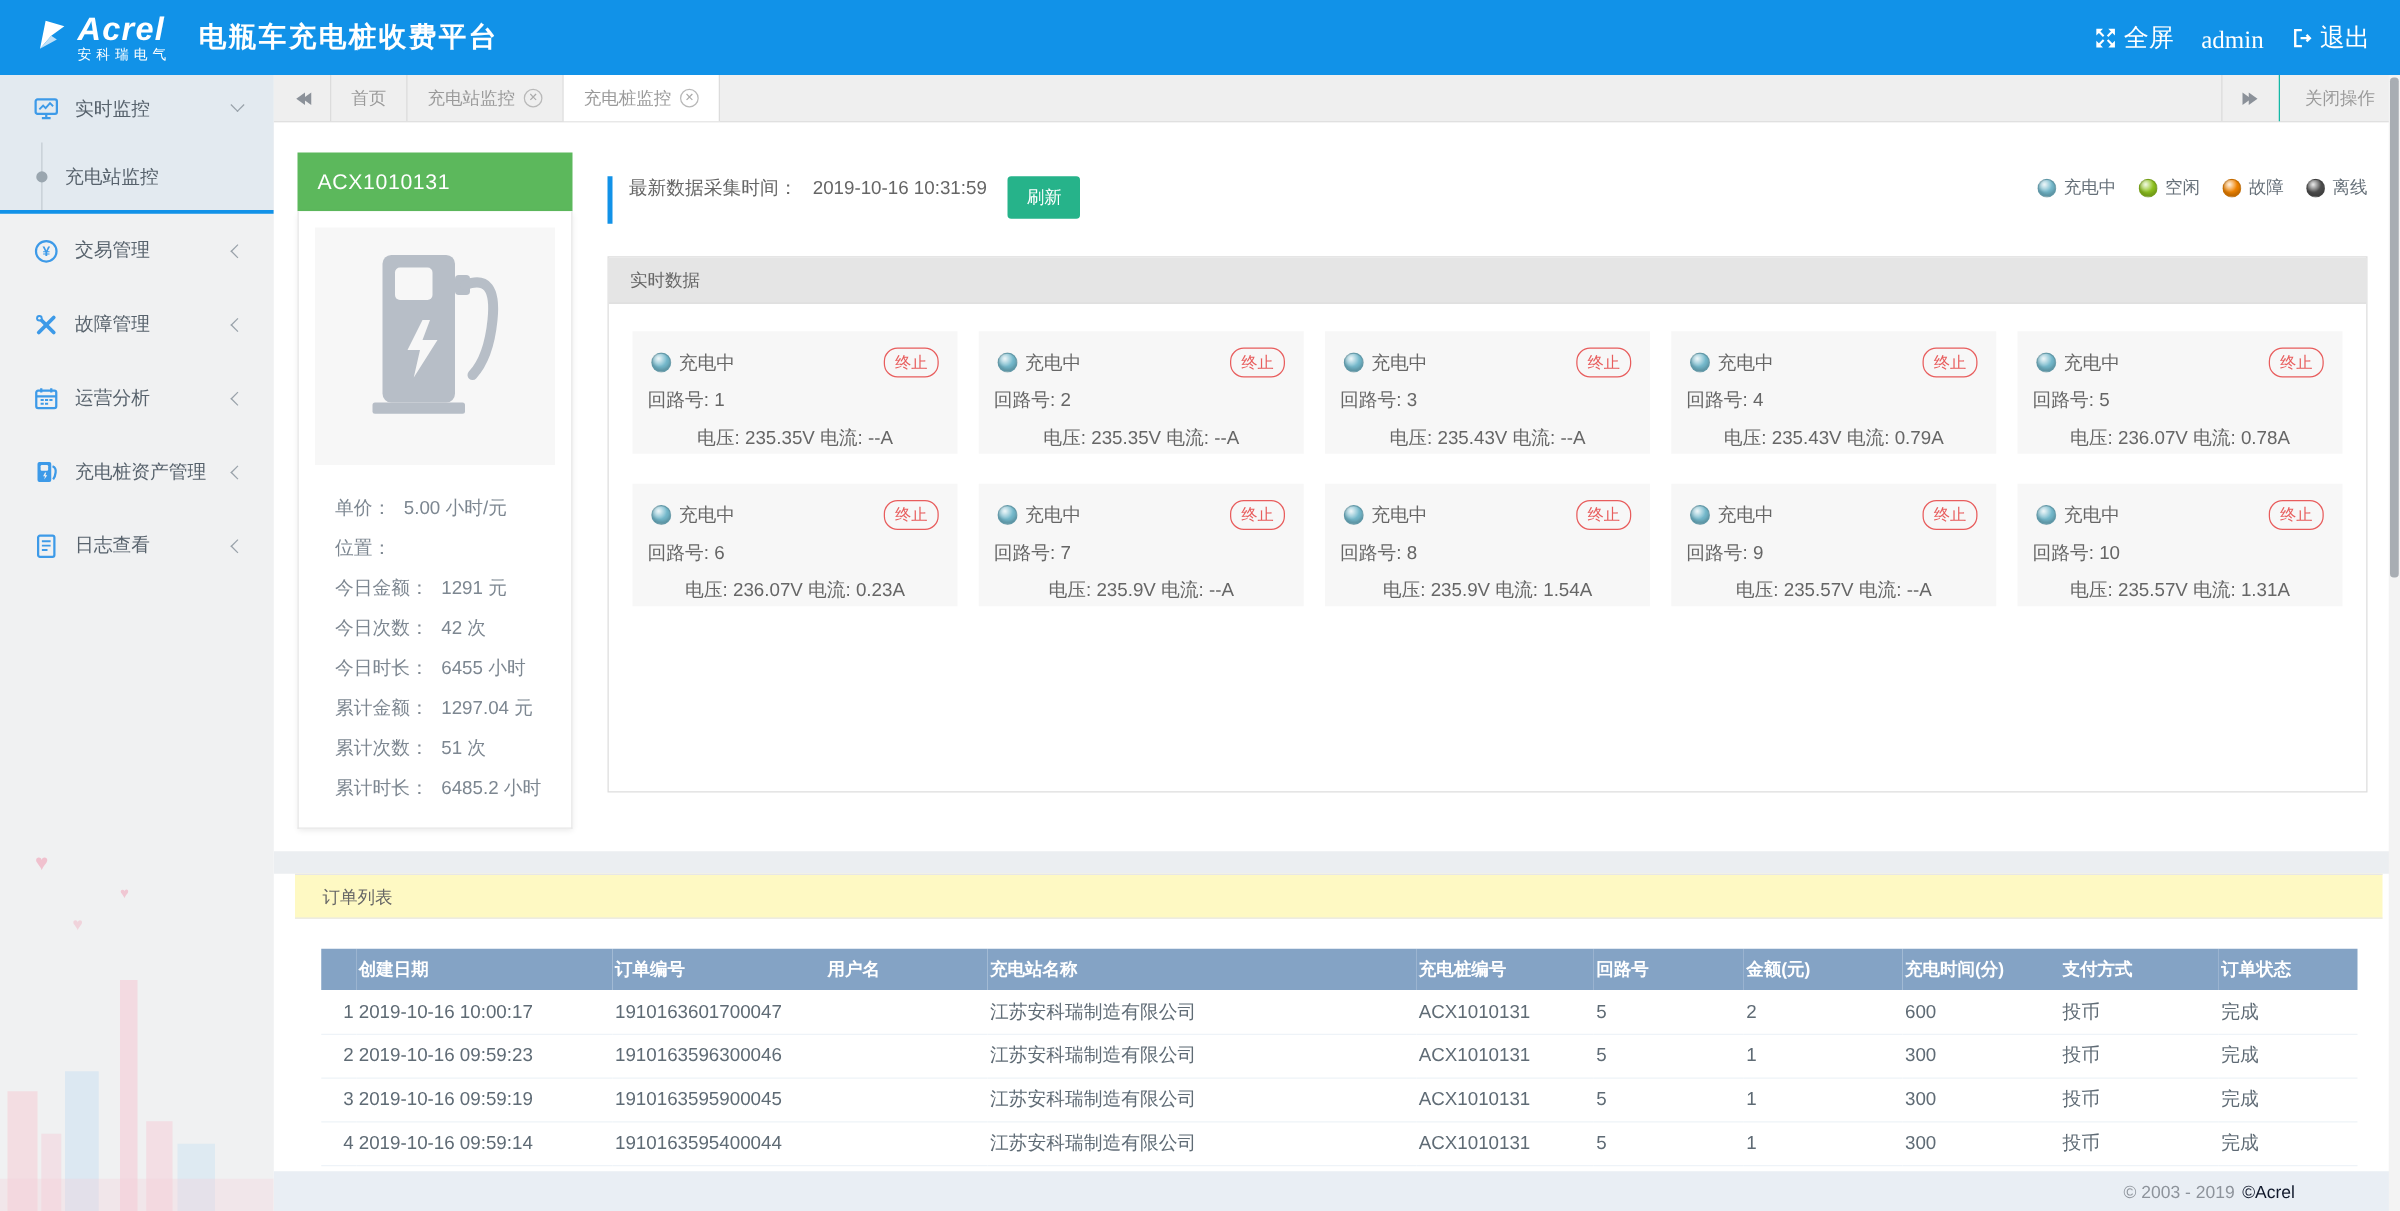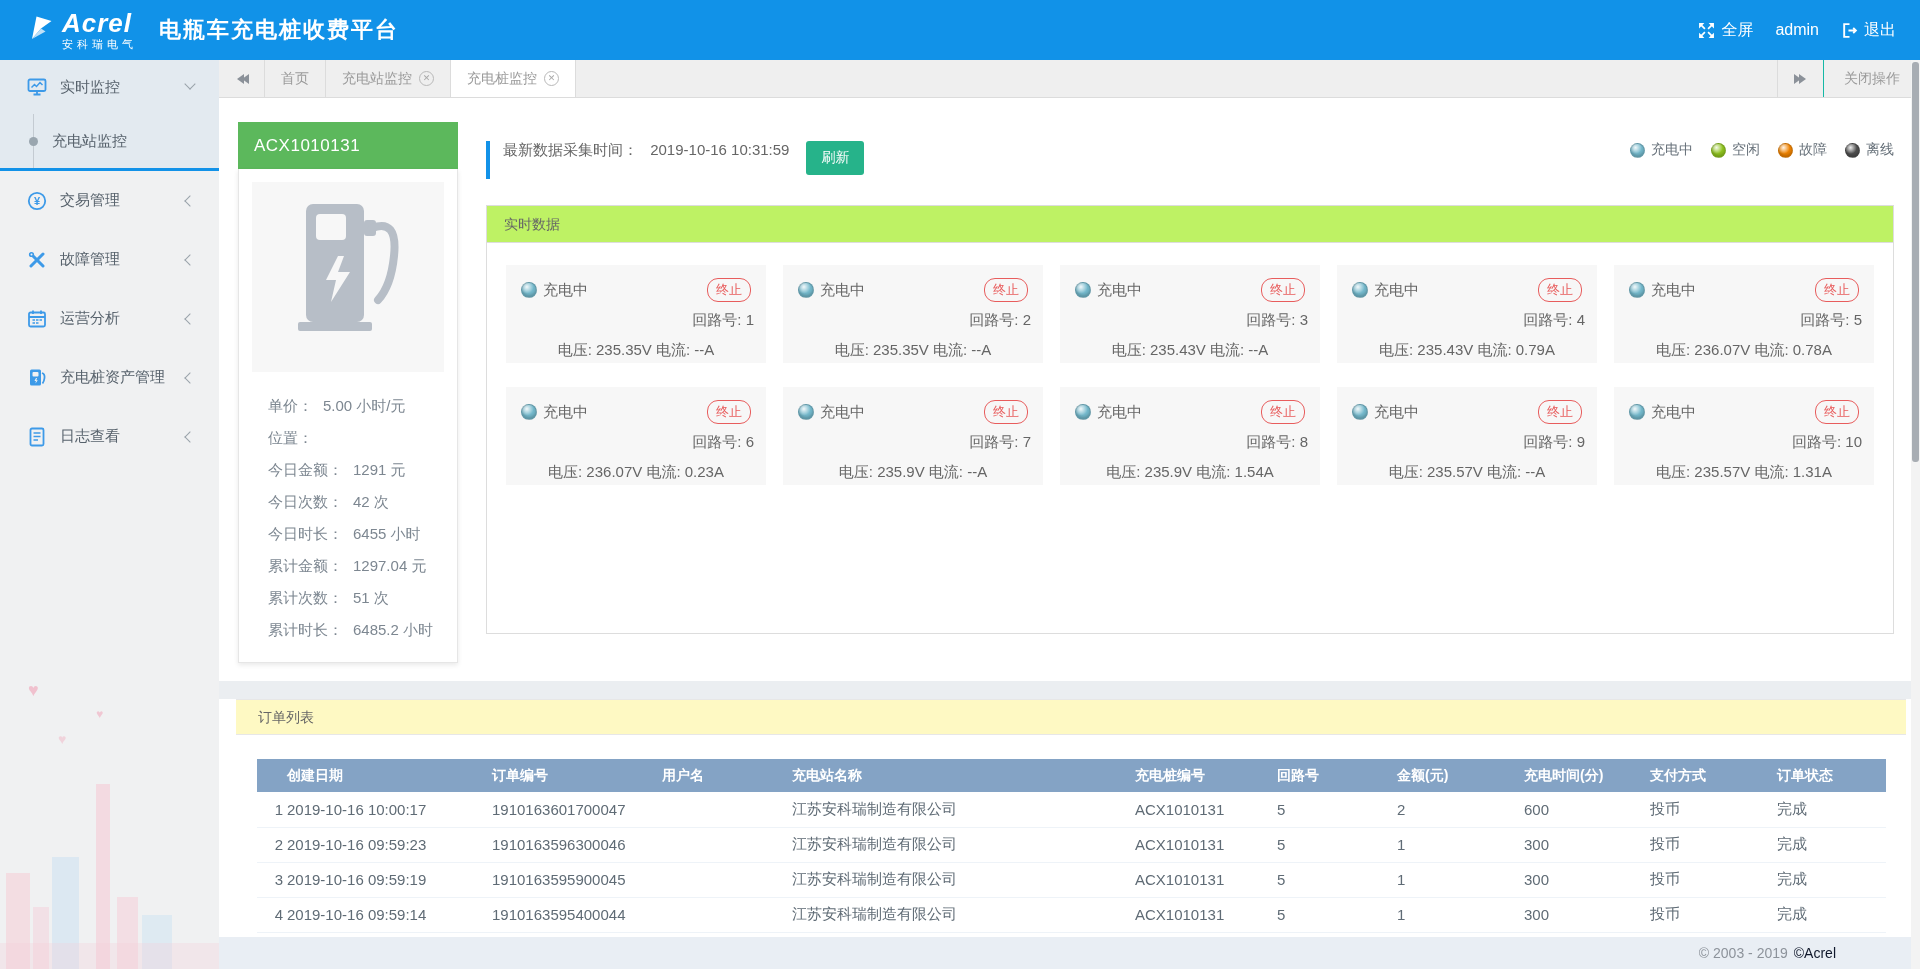--- a/index.html
+++ b/index.html
@@ -8,21 +8,21 @@
   .app { width:1920px; height:969px; display:flex; flex-direction:column; position:relative; }
 
   
   .header { height:60px; background:#1192e8; display:flex; align-items:center; padding:0 24px 0 26px; flex:0 0 auto; }
   .logo { display:flex; align-items:center; }
   .logo-mark { width:30px; height:34px; margin-right:6px; }
   .logo-texts { color:#fff; line-height:1; }
   .logo-main { font-size:26px; font-weight:bold; font-style:italic; letter-spacing:1px; }
   .logo-sub { font-size:11px; letter-spacing:4px; margin-top:3px; }
   .app-title { color:#fff; font-size:22px; font-weight:bold; margin-left:22px; letter-spacing:2px; }
-  .header-right { margin-left:auto; display:flex; align-items:center; color:#fff; font-size:16px; }
+  .header-right { margin-left:auto; display:flex; align-items:flex-end; color:#fff; font-size:20px;font-family:Liberation Serif, serif; }
   .header-right .hitem { display:flex; align-items:center; margin-left:22px; cursor:pointer; }
   .hicon { width:17px; height:17px; margin-right:6px; }
 
   
   .content-row { flex:1; display:flex; min-height:0; }
 
   
   .sidebar { width:219px; background:#f0f1f2; position:relative; flex:0 0 auto; overflow:hidden; }
   .menu-group-active { background:#e3eaf0; border-bottom:3px solid #1292e8; }
   .menu-item { height:54px; display:flex; align-items:center; padding-left:27px; position:relative; cursor:pointer; font-size:15px; color:#57626c; }
@@ -76,28 +76,28 @@
   .blue-bar { width:4px; height:38px; background:#1292e8; flex:0 0 auto; }
   .collect-text { margin-left:13px; font-size:15px; color:#666; }
   .collect-time { margin-left:8px; }
   .refresh-btn { margin-left:17px; background:#26b38a; color:#fff; border:none; font-size:14px; padding:8px 15px; border-radius:3px; cursor:pointer; font-family:inherit; }
   .legend { margin-left:auto; display:flex; align-items:center; font-size:14px; color:#667079; }
   .legend-item { display:flex; align-items:center; margin-left:18px; }
   .sphere { width:15px; height:15px; border-radius:50%; margin-right:6px; border:1px solid rgba(0,0,0,.18);
             background-image:radial-gradient(circle at 35% 28%, rgba(255,255,255,.9), rgba(255,255,255,0) 50%);
             box-shadow:inset 0 -2px 3px rgba(0,0,0,.22); }
   .rt-panel { margin-top:26px; border:1px solid #ddd; }
-  .rt-head { height:37px; background:#bef264; border-bottom:1px solid #ddd; line-height:36px; padding-left:17px; font-size:14px; color:#666; }
+  .rt-head { height:37px; background:#e5e5e5; border-bottom:1px solid #ddd; line-height:36px; padding-left:17px; font-size:14px; color:#666; }
   .rt-body { min-height:390px; padding:22px 19px; display:grid; grid-template-columns:repeat(5,1fr); gap:24px 17px; align-content:start; }
   .rt-card { height:98px; background:#f7f7f7; padding:13px 12px; }
   .rt-top { display:flex; align-items:center; padding:0 3px; }
   .rt-status { font-size:15px; color:#666; margin-left:2px; }
   .rt-card .sphere { width:16px; height:16px; margin-right:4px; }
   .stop-btn { margin-left:auto; border:1px solid #e85d5d; color:#e85d5d; background:transparent; border-radius:11px; font-size:13px; padding:2px 8px; cursor:pointer; font-family:inherit; }
-  .rt-circuit { text-align:right; margin-top:9px; font-size:15px; color:#666; }
+  .rt-circuit { text-align:left; margin-top:9px; font-size:15px; color:#666; }
   .rt-power { text-align:center; margin-top:11px; font-size:15px; color:#666; }
 
   
   .divider-band { height:18px; background:#ebeef1; margin-top:18px; }
   .orders-section { margin:0 14px 0 17px; }
   .orders-head { height:36px; background:#fef9c3; border:1px solid #e7e7e7; border-left:none; border-right:none; line-height:35px; padding-left:22px; font-size:14px; color:#666; }
   .orders-table-wrap { padding:24px 20px 0 21px; }
   table.orders { width:100%; border-collapse:collapse; table-layout:fixed; }
   table.orders th { background:#84a3c5; color:#fff; font-size:14px; font-weight:bold; text-align:left; height:33px; padding:0 2px; }
   table.orders td { height:35px; font-size:15px; color:#5f6b75; padding:0 2px; border-bottom:1px solid #eef3f8; overflow:hidden; white-space:nowrap; }

